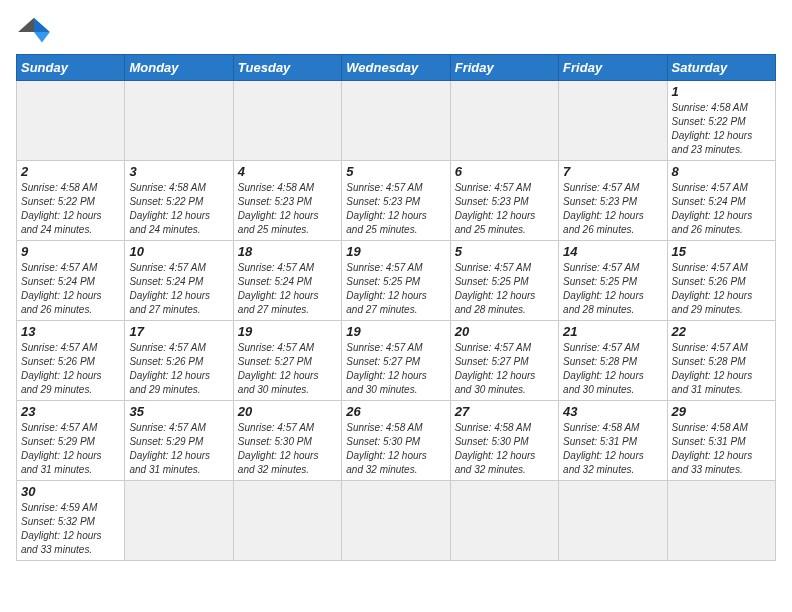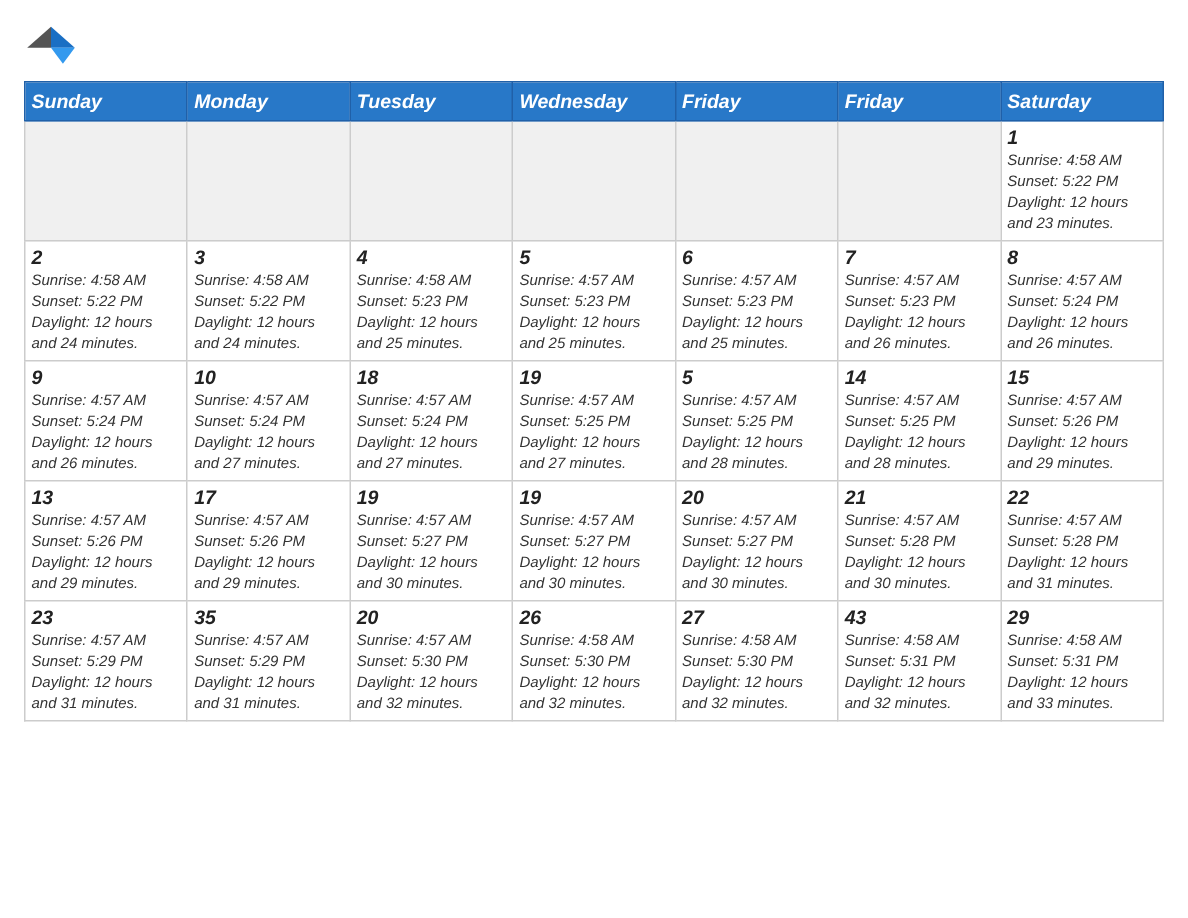--- a/index.html
+++ b/index.html
@@ -328,14 +328,29 @@
 and 32 minutes.</div>
         </td>
         <td>
           <div class="day-number">29</div>
           <div class="day-info" style="white-space: pre-line;">Sunrise: 4:58 AM
 Sunset: 5:31 PM
 Daylight: 12 hours
 and 33 minutes.</div>
         </td>
       </tr>
+      <tr>
+        <td>
+          <div class="day-number">30</div>
+          <div class="day-info" style="white-space: pre-line;">Sunrise: 4:59 AM
+Sunset: 5:32 PM
+Daylight: 12 hours
+and 33 minutes.</div>
+        </td>
+        <td class="empty"></td>
+        <td class="empty"></td>
+        <td class="empty"></td>
+        <td class="empty"></td>
+        <td class="empty"></td>
+        <td class="empty"></td>
+      </tr>
     </tbody>
 </table>
 
 </body></html>

